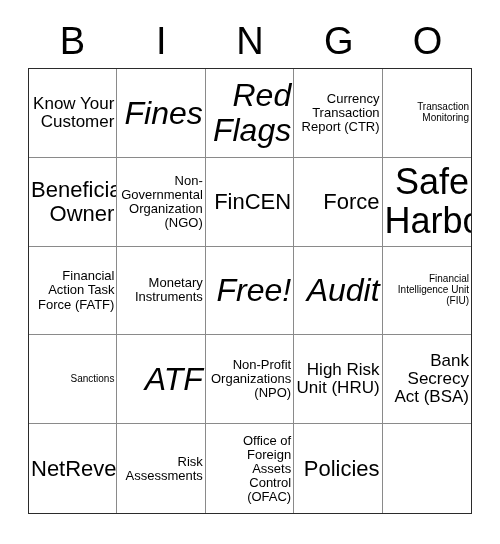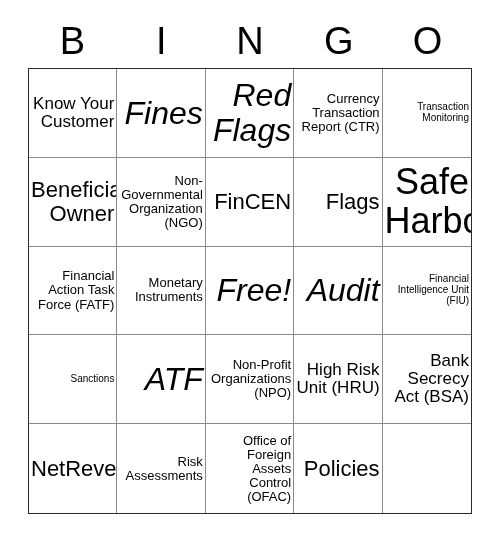--- a/index.html
+++ b/index.html
@@ -113,21 +113,21 @@
       <div class="cell s-lg">
         <span class="cell-text">Beneficial Owner</span>
       </div>
       <div class="cell s-xs">
         <span class="cell-text">Non-Governmental Organization (NGO)</span>
       </div>
       <div class="cell s-lg">
         <span class="cell-text">FinCEN</span>
       </div>
       <div class="cell s-lg">
-        <span class="cell-text">Flags</span>
+        <span class="cell-text">Force</span>
       </div>
       <div class="cell s-xl">
         <span class="cell-text">Safe Harbor</span>
       </div>
       <div class="cell s-xs">
         <span class="cell-text">Financial Action Task Force (FATF)</span>
       </div>
       <div class="cell s-xs">
         <span class="cell-text">Monetary Instruments</span>
       </div>

